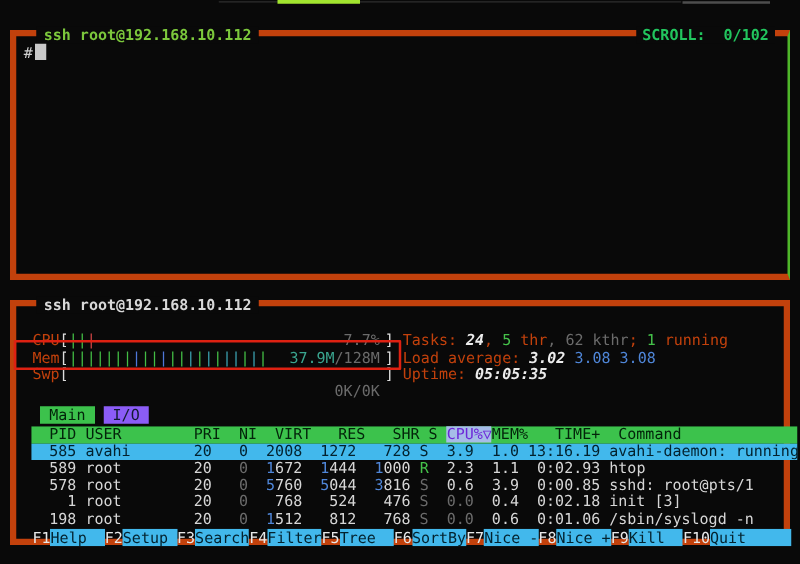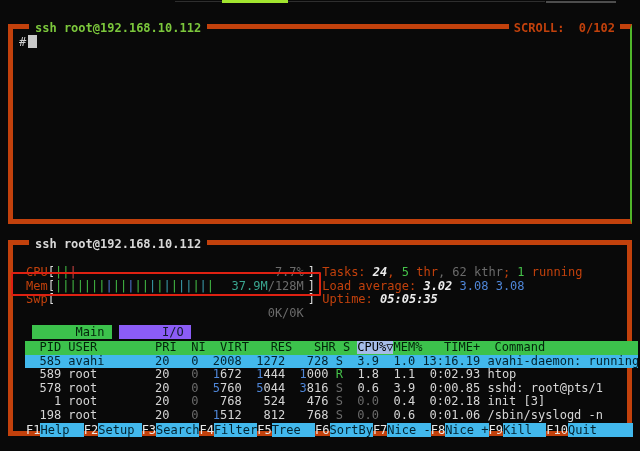--- a/index.html
+++ b/index.html
@@ -5,21 +5,21 @@
   * { margin:0; padding:0; box-sizing:border-box; }
   html,body { width:640px; height:451px; background:#090909; overflow:hidden; }
   body { position:relative; font-family:"DejaVu Sans Mono", monospace; font-size:12px; color:#d6d6d6; }
 
   .artifact { position:absolute; }
 
   .pane { position:absolute; border:5px solid #c2410c; background:transparent; }
   .pane-title { position:absolute; top:-8px; left:16px; background:#090909; padding:0 6px; font-weight:bold; white-space:pre; }
   .title-green { color:#7cc83c; }
   .title-white { color:#d9d9d9; }
-  .scroll-ind { position:absolute; top:-8px; right:10px; background:#090909; padding:0 5px; font-weight:bold; color:#c2410c; white-space:pre; }
+  .scroll-ind { position:absolute; top:-8px; right:10px; background:#090909; padding:0 5px; font-weight:bold; color:#22c55e; white-space:pre; }
 
   #top-pane { left:8px; top:24px; width:624px; height:200px; border-right:2px solid #4fb62a; }
   #bottom-pane { left:8px; top:240px; width:624px; height:196px; }
 
   .prompt-line { position:absolute; left:6px; top:6px; white-space:pre; color:#cfcfcf; }
   .cursor { display:inline-block; width:9px; height:13px; background:#c9c9c9; vertical-align:-2px; margin-left:2px; }
 
   .line { white-space:pre; line-height:13.7px; height:13.7px; }
 
   #meters { position:absolute; left:13px; top:21px; }
@@ -30,28 +30,28 @@
   .c  { color:#c2410c; }          
   .w  { color:#ececec; font-weight:bold;font-style:italic; } 
   .d  { color:#6b6b6b; }          
   .g  { color:#45c24a; }          
   .bl { color:#4f86d8; }          
   .t  { color:#3aa58f; }          
   .wt { color:#dcdcdc; }          
   .bar-g { color:#43bd45; } .bar-b { color:#4f77d8; } .bar-t { color:#3a9fae; } .bar-r { color:#c44; }
 
   #tabs { position:absolute; left:12px; top:80px; white-space:pre; }
-  .tab { font-weight:normal;padding-left:36px; }
+  .tab { font-weight:normal; }
   .tab-main { background:#3cc24c; color:#062; color:#03240a; }
   .tab-io   { background:#8b5cf6; color:#101a2e; }
 
   #table { position:absolute; left:12px; top:96px; width:613px; overflow:hidden; }
   #table .line { line-height:13.6px; height:13.6px; }
   .hrow { background:#3cc24c; color:#03240a; }
-  .hl-sort { background:#a6bce8; color:#000000; }
+  .hl-sort { background:#a6bce8; color:#6d28d9; }
   .prow { color:#d6d6d6; }
   .prow.sel { background:#42b8ec; color:#03222e; font-weight:normal; }
   .prow.sel span { color:#03222e !important; font-weight:normal !important; }
 
   #fkeys { position:absolute; left:13px; top:178px; width:613px; white-space:pre; overflow:hidden; line-height:14px; }
   .fk-key { color:#e8e8e8; }
   .fk-label { background:#42b8ec; color:#03222e;text-align:right; }
 
   #annotation-rect { position:absolute; left:11px; top:272px; width:310px; height:24px; border:2px solid #de2112; border-radius:1px; z-index:5; }
 </style>
@@ -75,21 +75,21 @@
       <div class="line"><span class="c">CPU</span><span class="wt">[</span><span class="bf"><span class="bar-g">|</span><span class="bar-g">|</span><span class="bar-r">|</span><span class="bv"><span class="d">7.7%</span></span></span><span class="wt">]</span> <span class="c">Tasks: </span><span class="w">24</span><span class="c">, </span><span class="g">5</span><span class="c"> thr</span><span class="d">, </span><span class="d">62 kthr</span><span class="c">; </span><span class="g">1</span><span class="c"> running</span></div>
       <div class="line"><span class="c">Mem</span><span class="wt">[</span><span class="bf"><span class="bar-g">|</span><span class="bar-g">|</span><span class="bar-g">|</span><span class="bar-g">|</span><span class="bar-g">|</span><span class="bar-g">|</span><span class="bar-g">|</span><span class="bar-b">|</span><span class="bar-g">|</span><span class="bar-g">|</span><span class="bar-b">|</span><span class="bar-g">|</span><span class="bar-g">|</span><span class="bar-t">|</span><span class="bar-g">|</span><span class="bar-t">|</span><span class="bar-g">|</span><span class="bar-t">|</span><span class="bar-t">|</span><span class="bar-g">|</span><span class="bar-t">|</span><span class="bar-g">|</span><span class="bv"><span class="t">37.9M</span><span class="d">/128M</span></span></span><span class="wt">]</span> <span class="c">Load average: </span><span class="w">3.02 </span><span class="bl">3.08 </span><span class="bl">3.08</span></div>
       <div class="line"><span class="c">Swp</span><span class="wt">[</span><span class="bf"><span class="bv"><span class="d">0K/0K</span></span></span><span class="wt">]</span> <span class="c">Uptime: </span><span class="w">05:05:35</span></div>
     </div>
 
   <div id="tabs"> <span class="tab tab-main"> Main </span> <span class="tab tab-io"> I/O </span></div>
 
   <div id="table">
       <div class="line hrow">  PID USER        PRI  NI  VIRT   RES   SHR S <span class="hl-sort">CPU%▽</span>MEM%   TIME+  Command                   </div>
       <div class="line prow sel">  585 avahi       20<span class="">   0</span>  2008  1272   728 <span class="">S</span><span class="">  3.9</span>  1.0 13:16.19 avahi-daemon: running    </div>
-      <div class="line prow">  589 root        20<span class="d">   0</span>  <span class="bl">1</span>672  <span class="bl">1</span>444  <span class="bl">1</span>000 <span class="g">R</span><span class="">  1.8</span>  1.1  0:02.93 htop</div>
+      <div class="line prow">  589 root        20<span class="d">   0</span>  <span class="bl">1</span>672  <span class="bl">1</span>444  <span class="bl">1</span>000 <span class="g">R</span><span class="">  2.3</span>  1.1  0:02.93 htop</div>
       <div class="line prow">  578 root        20<span class="d">   0</span>  <span class="bl">5</span>760  <span class="bl">5</span>044  <span class="bl">3</span>816 <span class="d">S</span><span class="">  0.6</span>  3.9  0:00.85 sshd: root@pts/1</div>
       <div class="line prow">    1 root        20<span class="d">   0</span>   768   524   476 <span class="d">S</span><span class="d">  0.0</span>  0.4  0:02.18 init [3]</div>
       <div class="line prow">  198 root        20<span class="d">   0</span>  <span class="bl">1</span>512   812   768 <span class="d">S</span><span class="d">  0.0</span>  0.6  0:01.06 /sbin/syslogd -n</div>
     </div>
 
   <div id="fkeys"><span><span class="fk-key">F1</span><span class="fk-label">Help  </span></span><span><span class="fk-key">F2</span><span class="fk-label">Setup </span></span><span><span class="fk-key">F3</span><span class="fk-label">Search</span></span><span><span class="fk-key">F4</span><span class="fk-label">Filter</span></span><span><span class="fk-key">F5</span><span class="fk-label">Tree  </span></span><span><span class="fk-key">F6</span><span class="fk-label">SortBy</span></span><span><span class="fk-key">F7</span><span class="fk-label">Nice -</span></span><span><span class="fk-key">F8</span><span class="fk-label">Nice +</span></span><span><span class="fk-key">F9</span><span class="fk-label">Kill  </span></span><span><span class="fk-key">F10</span><span class="fk-label">Quit     </span></span></div>
 </div>
 
 <div id="annotation-rect"></div>
 

